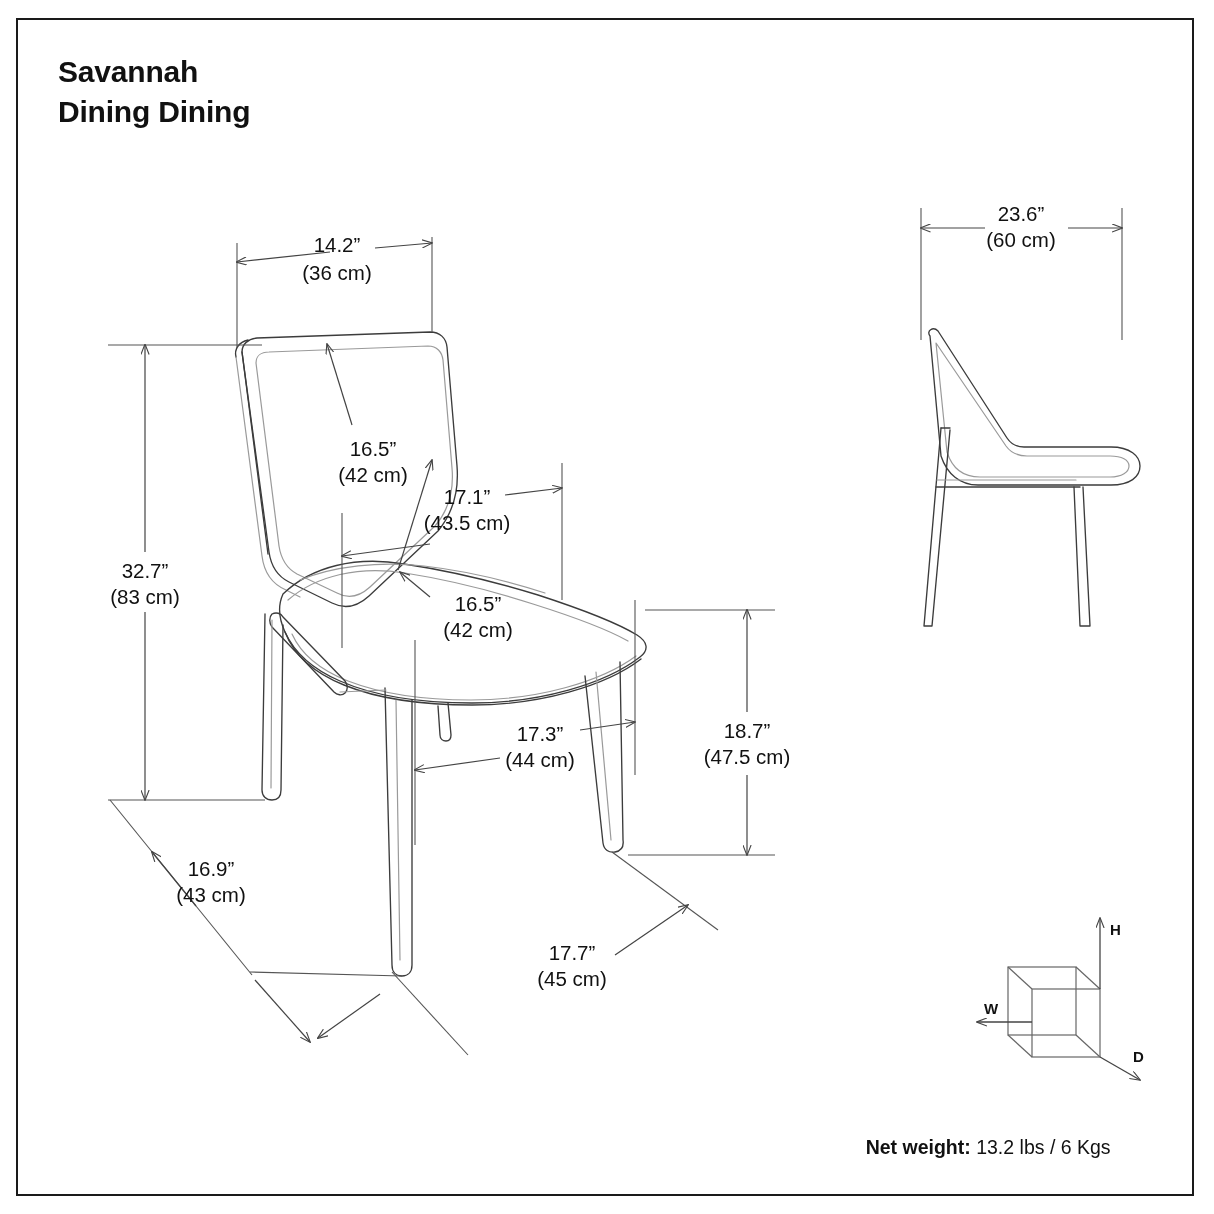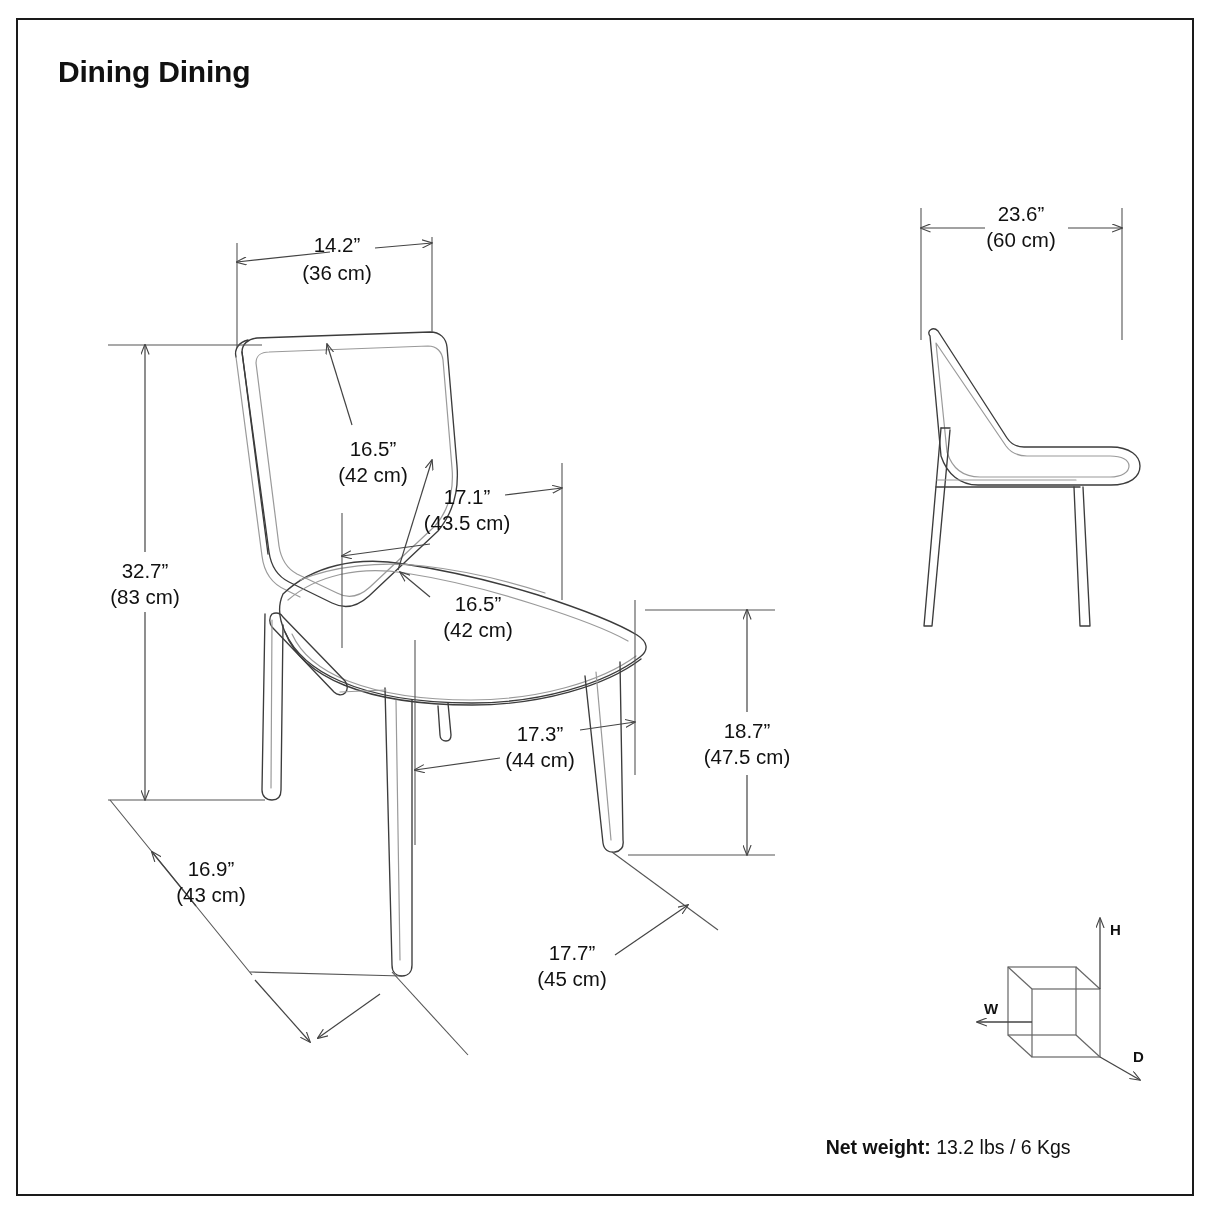--- a/index.html
+++ b/index.html
@@ -35,21 +35,21 @@
     top: 52px;
     font-weight: bold;
     font-size: 30px;
     line-height: 1.32;
     color: #111111;
     letter-spacing: -0.2px;
   }
   .title-line { display: block; white-space: pre; }
   .net-weight-block {
     position: absolute;
-    left: 804px;
+    left: 844px;
     top: 1113px;
     font-size: 19.5px;
     color: #111111;
     white-space: pre;
   }
   .net-weight-label { font-weight: bold; }
   .net-weight-value { font-weight: normal; }
   svg { display: block; }
   .dim-txt {
     font-family: "Liberation Sans", sans-serif;
@@ -99,20 +99,21 @@
   }
 </style>
 </head>
 <body>
 
 <div id="spec-sheet">
 
   <div class="frame-border"></div>
 
   <div class="title-block">
+    <span class="title-line">Savannah</span>
     <span class="title-line">Dining Dining</span>
   </div>
 
   <svg id="drawing" width="1214" height="1214" viewBox="0 0 1214 1214" style="position:absolute; left:0; top:0;">
 
     <defs>
       <marker id="arrowEnd" markerWidth="11" markerHeight="9" refX="10" refY="4.5" orient="auto" markerUnits="userSpaceOnUse">
         <path d="M0,0.4 L10.5,4.5 L0,8.6" fill="none" stroke="#444444" stroke-width="1.1"></path>
       </marker>
       <marker id="arrowStart" markerWidth="11" markerHeight="9" refX="1" refY="4.5" orient="auto" markerUnits="userSpaceOnUse">

